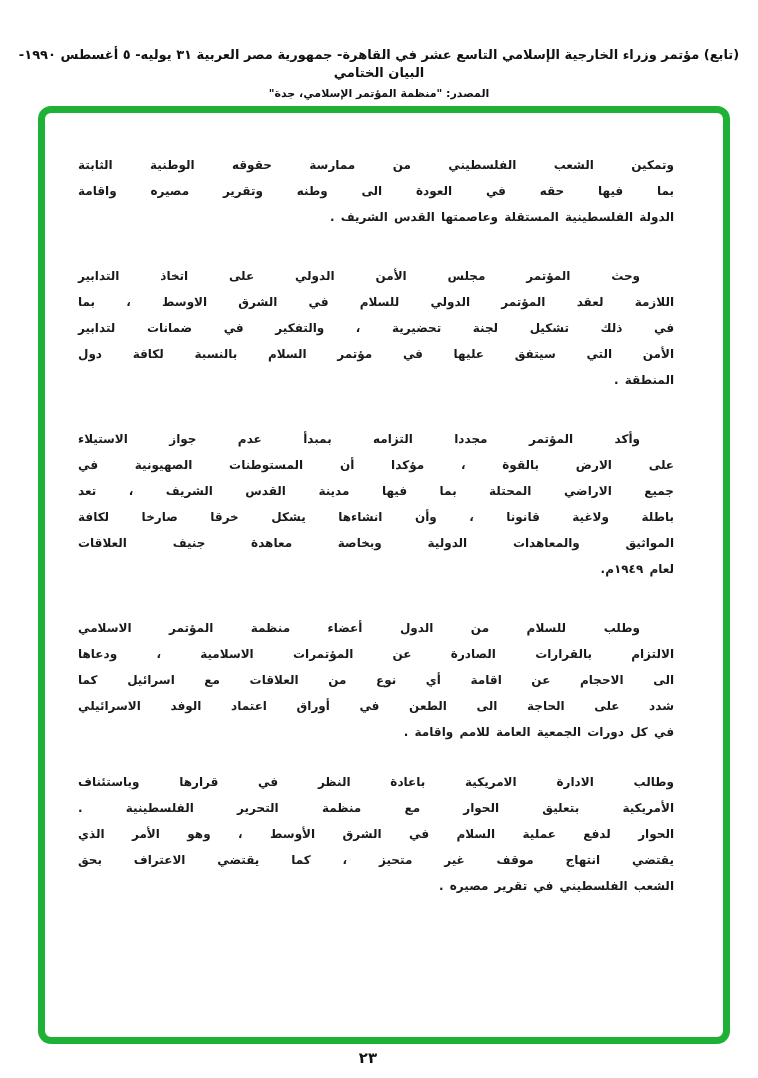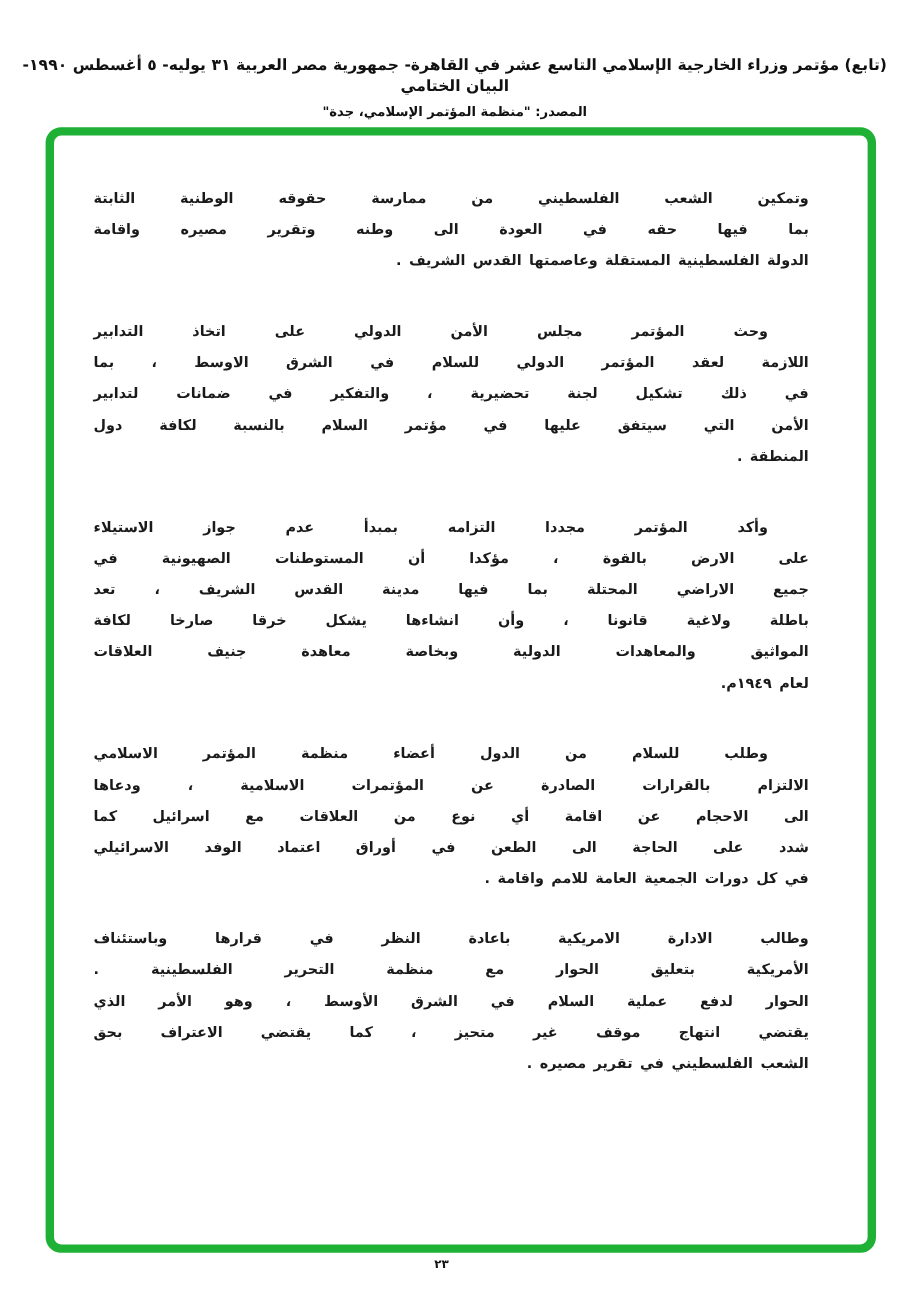--- a/index.html
+++ b/index.html
@@ -69,21 +69,21 @@
   .line.last { text-align-last: right; }
   .line.indent { text-indent: 34px; margin-top: 33px; }
   
   .footer {
     position: absolute;
     top: 1049px;
     left: 0;
     right: 22px;
     text-align: center;
     direction: rtl;
-    font-size: 10px;
+    font-size: 15px;
     font-weight: bold;
     letter-spacing: 6px;
     color: #111111;
   }
 </style>
 </head>
 <body>
 
 <div class="page">
 

